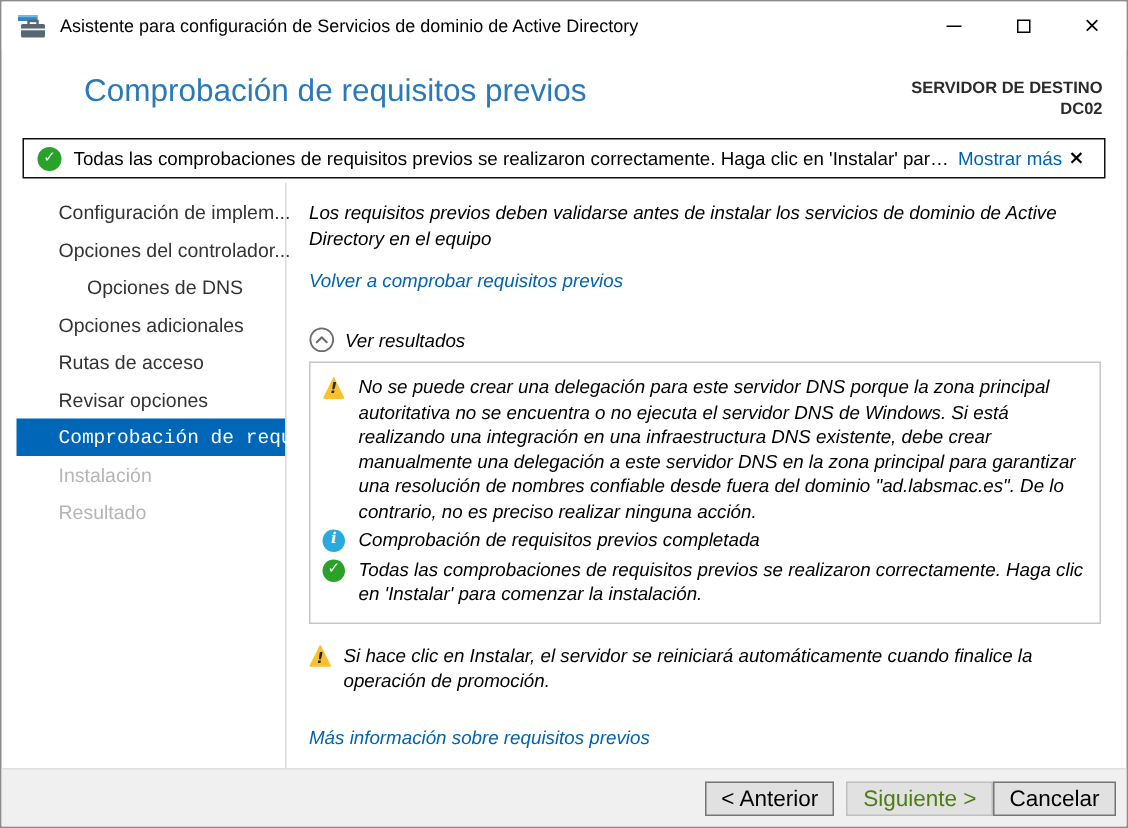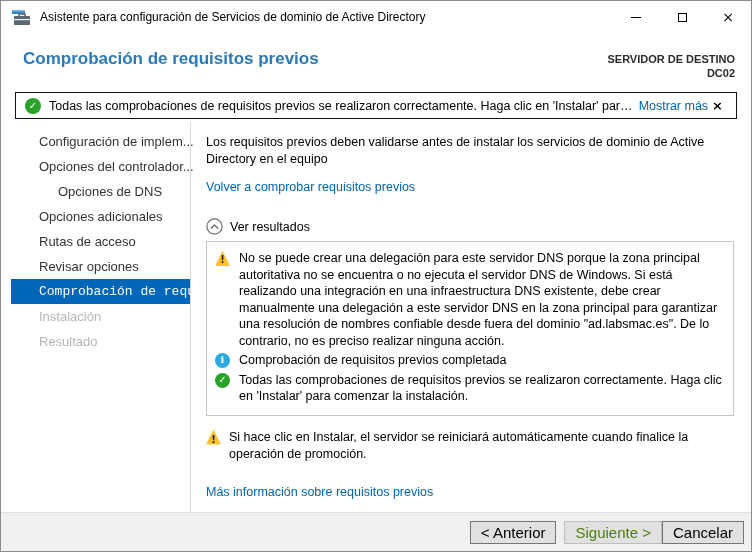--- a/index.html
+++ b/index.html
@@ -12,37 +12,37 @@
   .titlebar { height:32px; flex:none; display:flex; align-items:center; padding-left:11px; background:#fff; }
   .app-icon { width:20px; height:17px; margin-right:8px; flex:none; }
   .title-text { font-size:12px; color:#000; white-space:nowrap; }
   .win-controls { margin-left:auto; display:flex; height:100%; }
   .winbtn { width:46px; height:32px; border:none; background:transparent; display:flex; align-items:center; justify-content:center; color:#000; cursor:pointer; font-family:"DejaVu Sans", sans-serif; }
   .min-glyph { width:10px; height:1px; background:#000; display:inline-block; }
   .max-glyph { width:9px; height:9px; border:1px solid #000; display:inline-block; }
   .close-glyph { font-size:14px; line-height:1; }
   
   .header { flex:none; display:flex; justify-content:space-between; align-items:flex-start; padding:16px 16px 6px 22px; }
-  .page-title { font-size:17px; font-weight:700; color:var(--title-blue); }
+  .page-title { font-size:21px; font-weight:400; color:var(--title-blue);margin-left:33px; }
   .target { text-align:right; font-size:11px; font-weight:700; color:#2b2b2b; line-height:14px; padding-top:3px; }
   
   .banner { flex:none; margin:6px 14px 0 14px; height:27px; border:1px solid #111; background:#fff;
             display:flex; align-items:center; padding:0 9px; font-size:12.5px; color:#000; white-space:nowrap; }
   .banner .msg { overflow:hidden; text-overflow:ellipsis; }
   .banner a { margin-left:5px; }
   .banner-close { margin-left:auto; border:none; background:none; font-weight:700; font-size:13px; cursor:pointer; font-family:"DejaVu Sans", sans-serif; padding:0 4px; }
   a { color:var(--link); text-decoration:none; cursor:pointer; }
   
   .body { flex:1; display:flex; min-height:0; margin-top:3px; }
   .sidebar { width:190px; flex:none; border-right:1px solid #d9d9d9; padding-top:7px; }
   .nav-item { font-size:13px; color:#333; line-height:19px; padding:3px 0 3px 28px; margin-left:10px; cursor:pointer; white-space:nowrap; }
   .nav-item.sub { padding-left:47px; }
   .nav-item.selected { background:var(--nav-selected); color:#fff;font-family:Liberation Mono, monospace; }
   .nav-item.disabled { color:#b5b5b5; cursor:default; }
-  .content { flex:1; padding:12px 17px 0 15px; font-size:12.5px; color:#000; }
+  .content { flex:1; padding:12px 17px 0 15px; font-size:12.5px; color:#000;font-style:italic; }
   .intro { line-height:17px; max-width:555px; }
   .recheck { display:inline-block; margin-top:12px; font-size:12.5px; }
   .expander { margin-top:24px; display:flex; align-items:center; gap:7px; cursor:pointer; }
   .expander .chev { width:17px; height:17px; flex:none; }
   .results-box { margin-top:6px; border:1px solid #c6c6c6; padding:5px 9px 7px 8px; }
   .result-item { display:flex; gap:9px; margin:3px 0; line-height:16.5px; }
   .result-item .txt { flex:1; }
   .ic { width:15px; height:15px; flex:none; margin-top:1px; display:inline-flex; align-items:center; justify-content:center;
         font-family:"DejaVu Sans", sans-serif; }
   .ic.warning { background:var(--warning); clip-path:polygon(50% 0,100% 100%,0 100%); border-radius:2px; }

